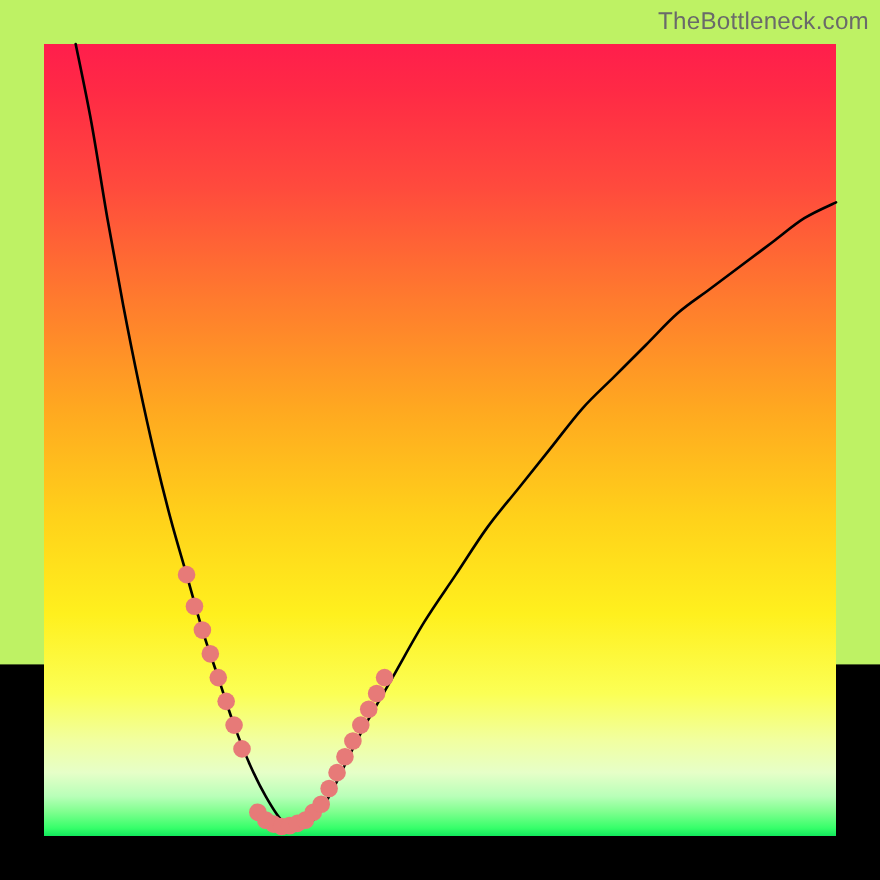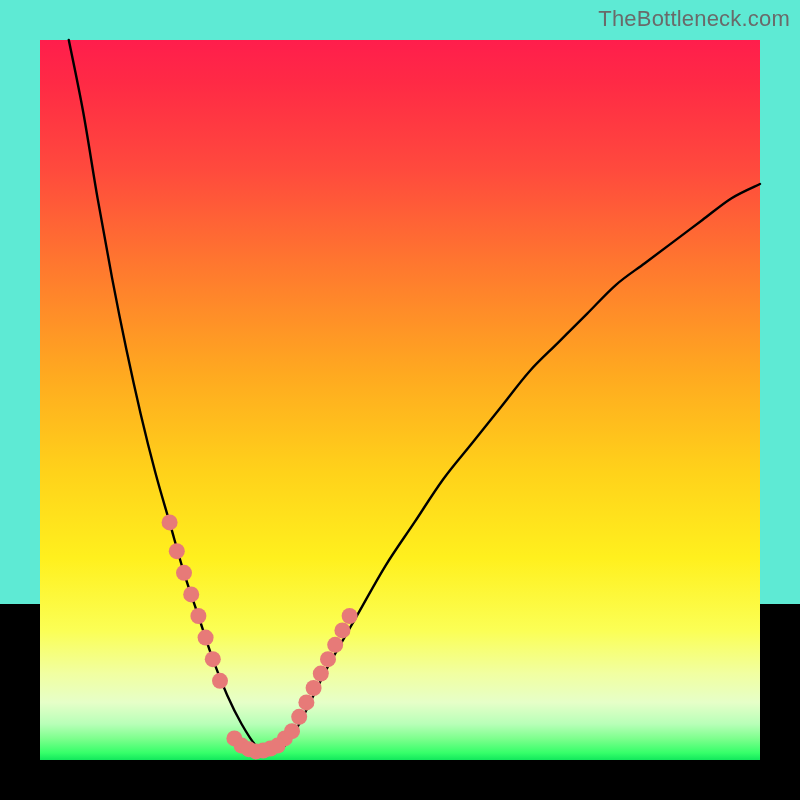--- a/index.html
+++ b/index.html
@@ -8,21 +8,21 @@
     width: 800px;
     height: 800px;
     background: #000;
     overflow: hidden;
     font-family: Arial, Helvetica, sans-serif;
   }
   .outer {
     position: relative;
     width: 800px;
     height: 604px;
-    background: #5eead4;
+    background: #bef264;
   }
   .plot {
     position: absolute;
     left: 40px;
     top: 40px;
     width: 720px;
     height: 720px;
     background: linear-gradient(
       to bottom,
       #ff1e4c 0%,

